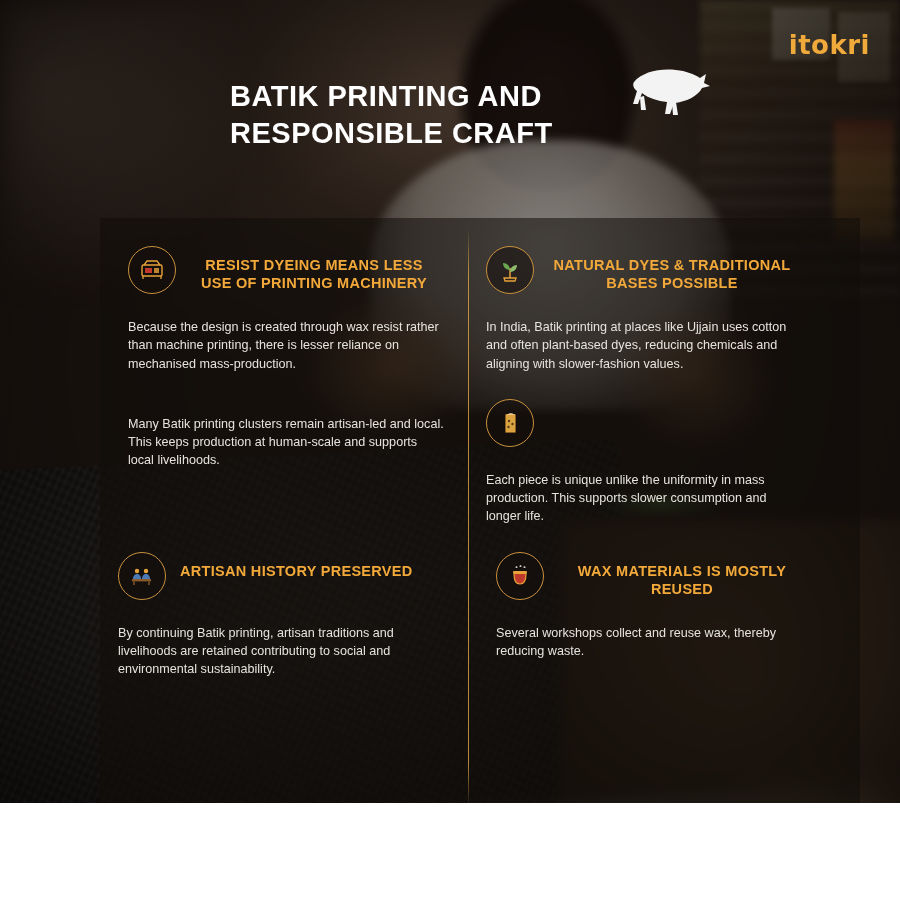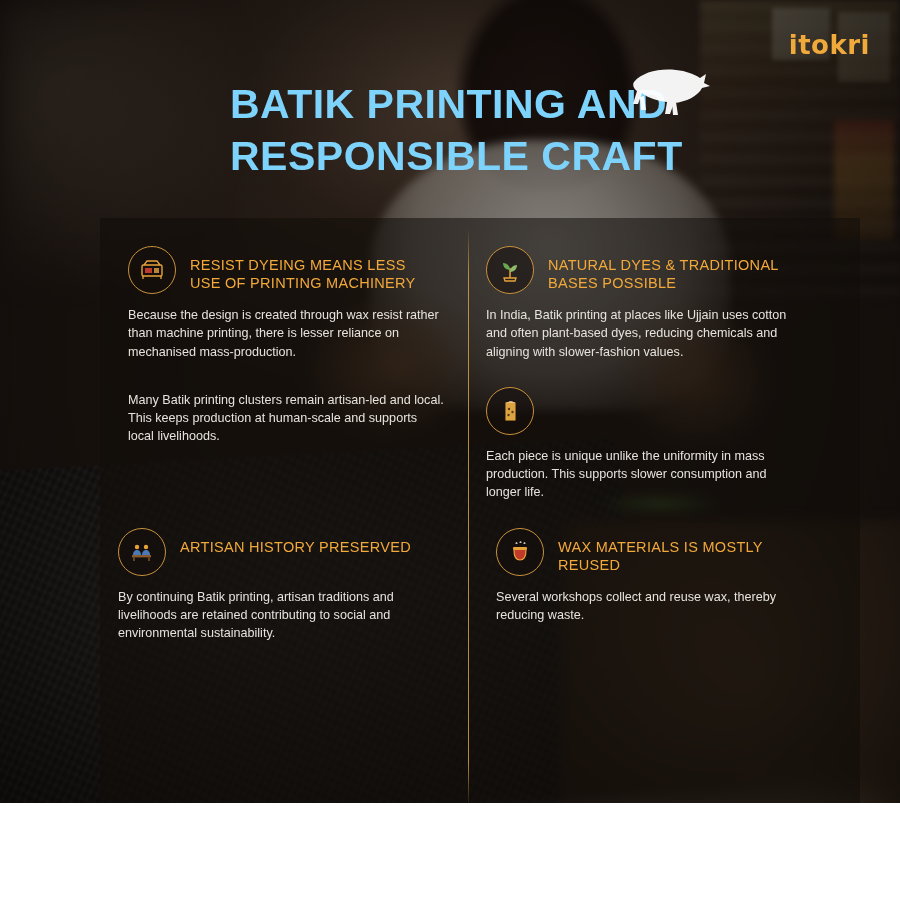--- a/index.html
+++ b/index.html
@@ -133,22 +133,22 @@
     position: absolute; right: 30px; top: 30px;
     font-size: 26px; letter-spacing: .5px;
     color: #f0a93b; font-weight: 700;
     font-family: "DejaVu Sans", sans-serif;
   }
 
   .title {
     position: absolute;
     left: 230px; top: 78px;
     width: 520px;
-    color: #7dd3fc;
-    font-size: 41px;
+    color: #ffffff;
+    font-size: 29px;
     font-weight: 700;
     letter-spacing: 0.5px;
     line-height: 1.28;
     text-transform: uppercase;
   }
 
   .goat-mark {
     position: absolute; left: 620px; top: 52px;
     width: 100px; height: 72px; opacity: .95;
   }
@@ -189,33 +189,34 @@
     border: 1px solid #c8913c;
     background: rgba(20,15,12,0.55);
     display: flex; align-items: center; justify-content: center;
     margin-left: 28px;
   }
   .icon-circle svg { display: block; }
 
   .card-title {
     color: #f2a93a;
     font-size: 14.5px;
-    font-weight: 400;
+    font-weight: 700;
     letter-spacing: .3px;
     line-height: 1.25;
     text-transform: uppercase;
     padding-top: 10px;
     max-width: 248px;
+    text-align: center;
   }
 
   .card-body {
     color: #e6e3dd;
     font-size: 12.6px;
     line-height: 1.45;
-    margin-top: 4px;
+    margin-top: 16px;
     max-width: 318px;
   }
 
   .col-left .card-body { margin-left: 28px; }
   .col-right .icon-circle { margin-left: 18px; }
   .col-right .card-body { margin-left: 18px; }
 </style>
 </head>
 <body>
 

